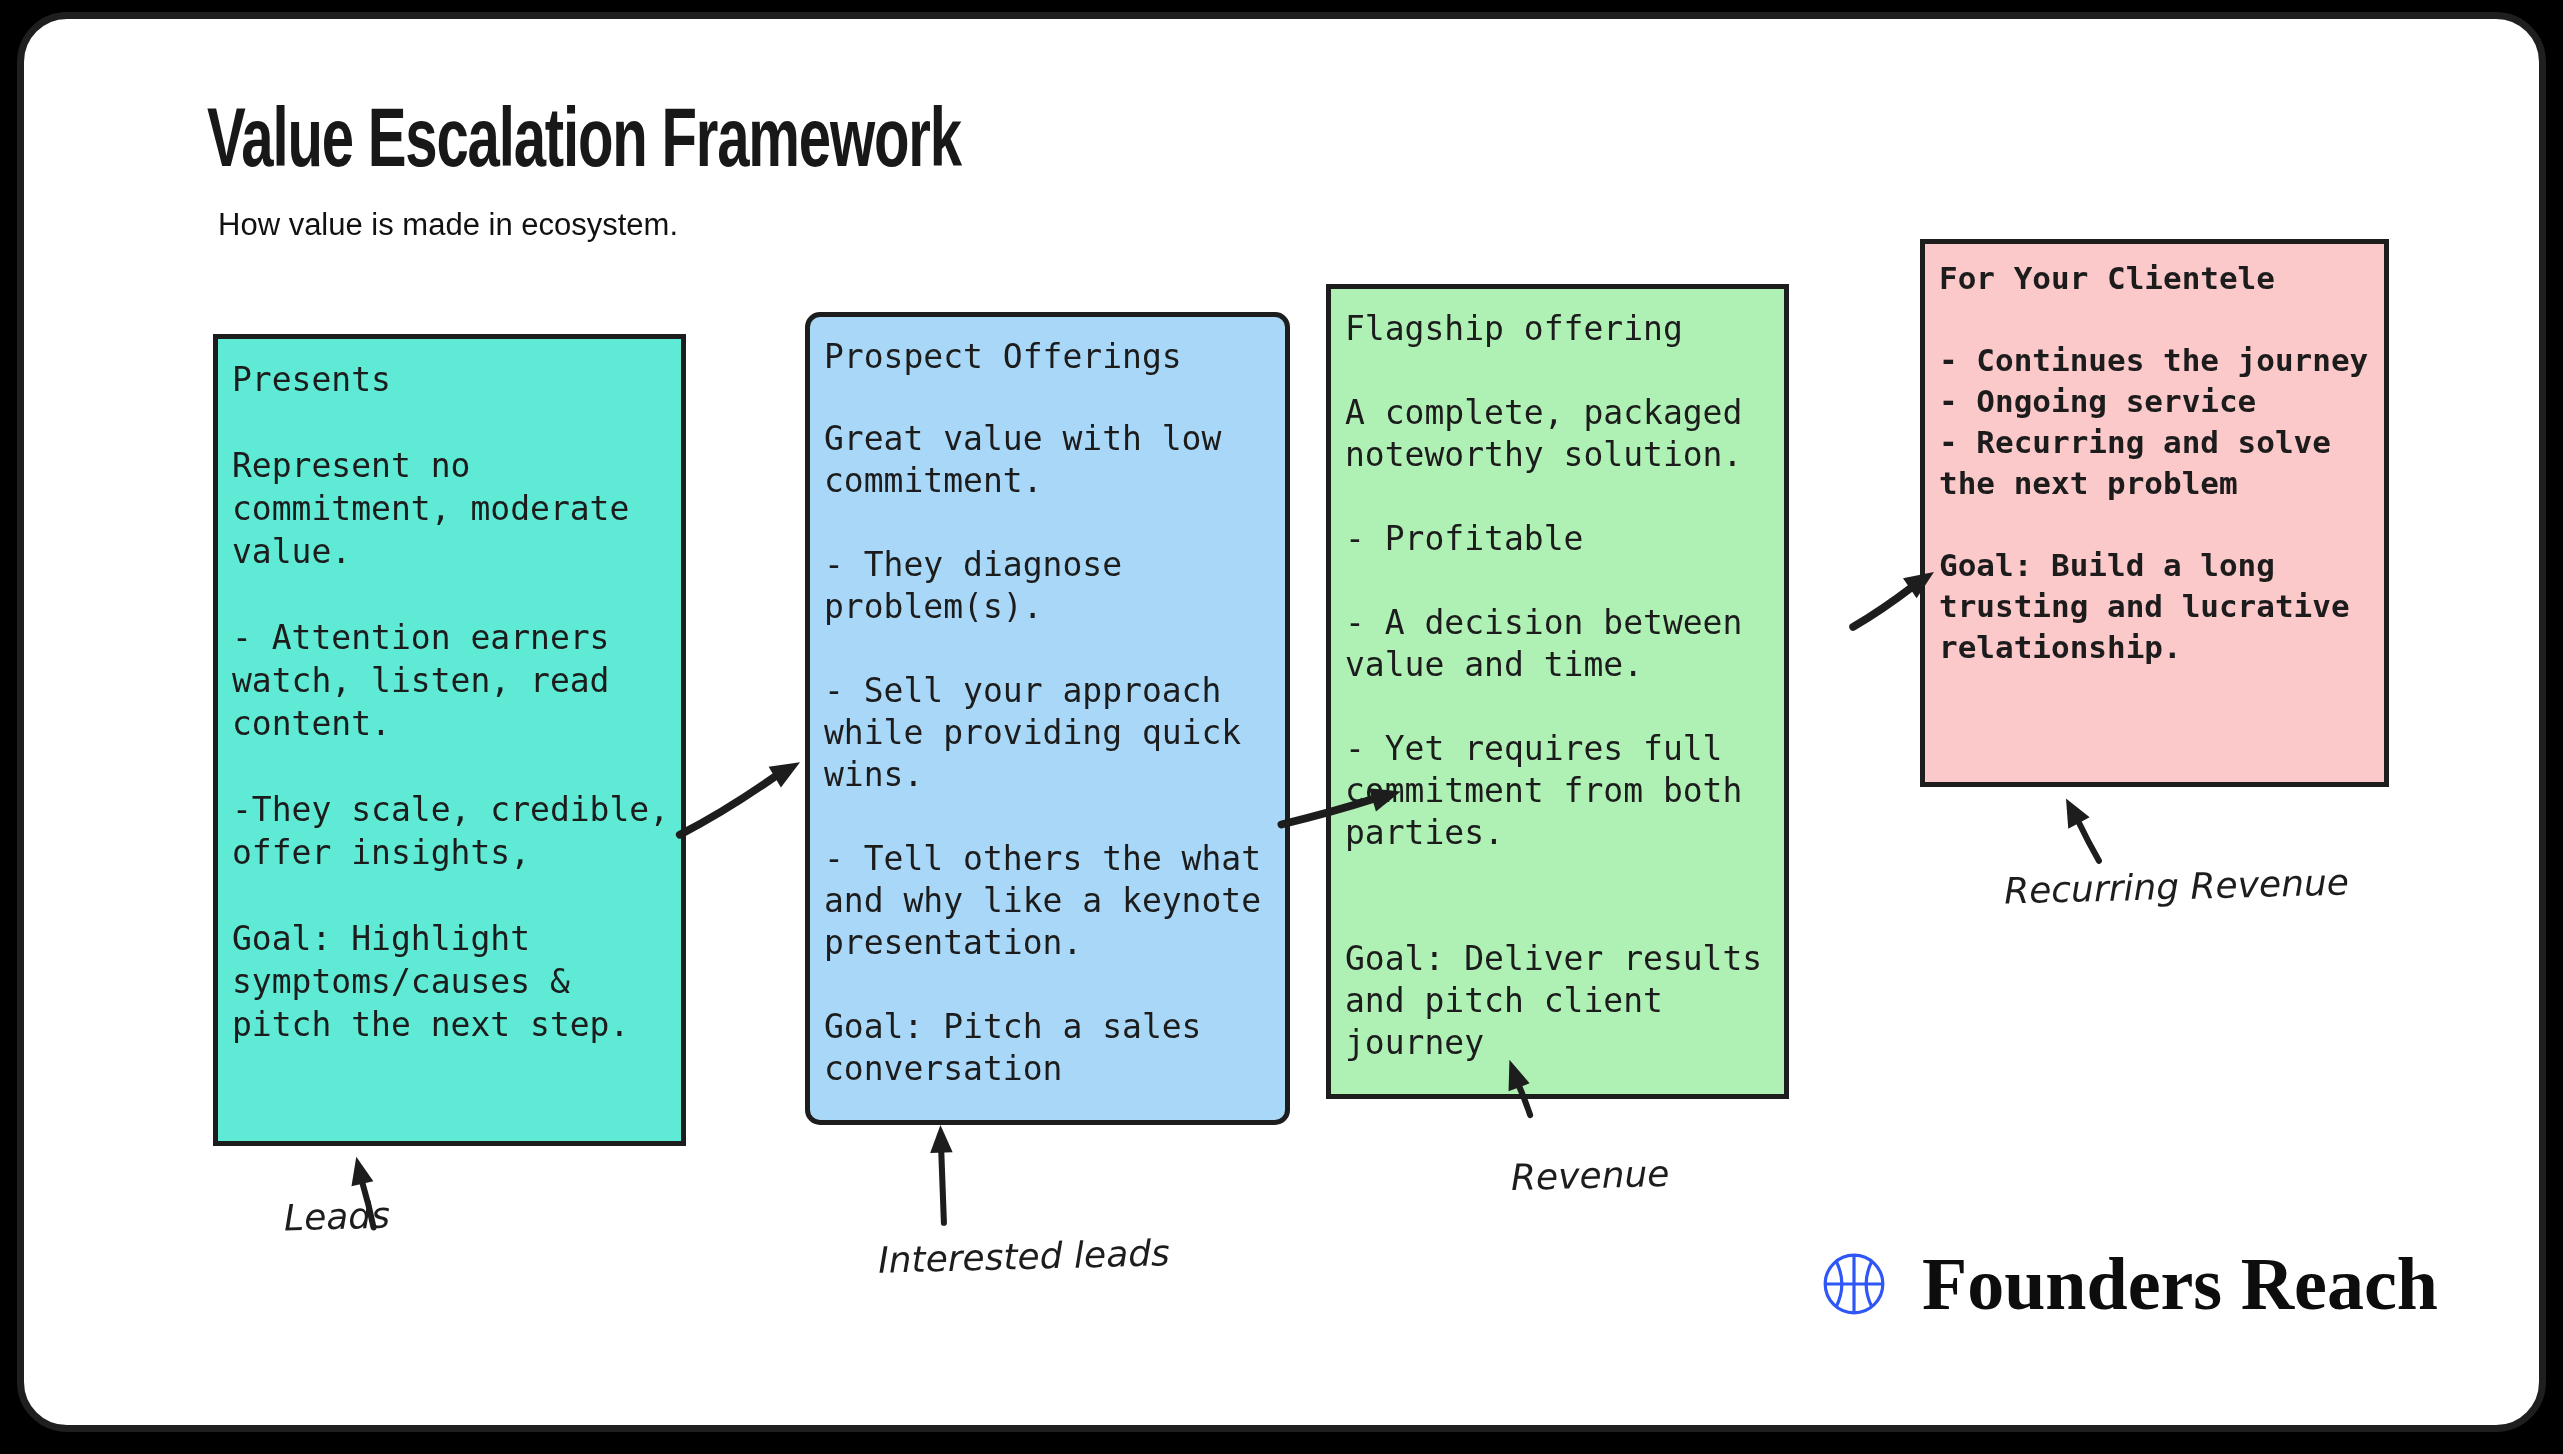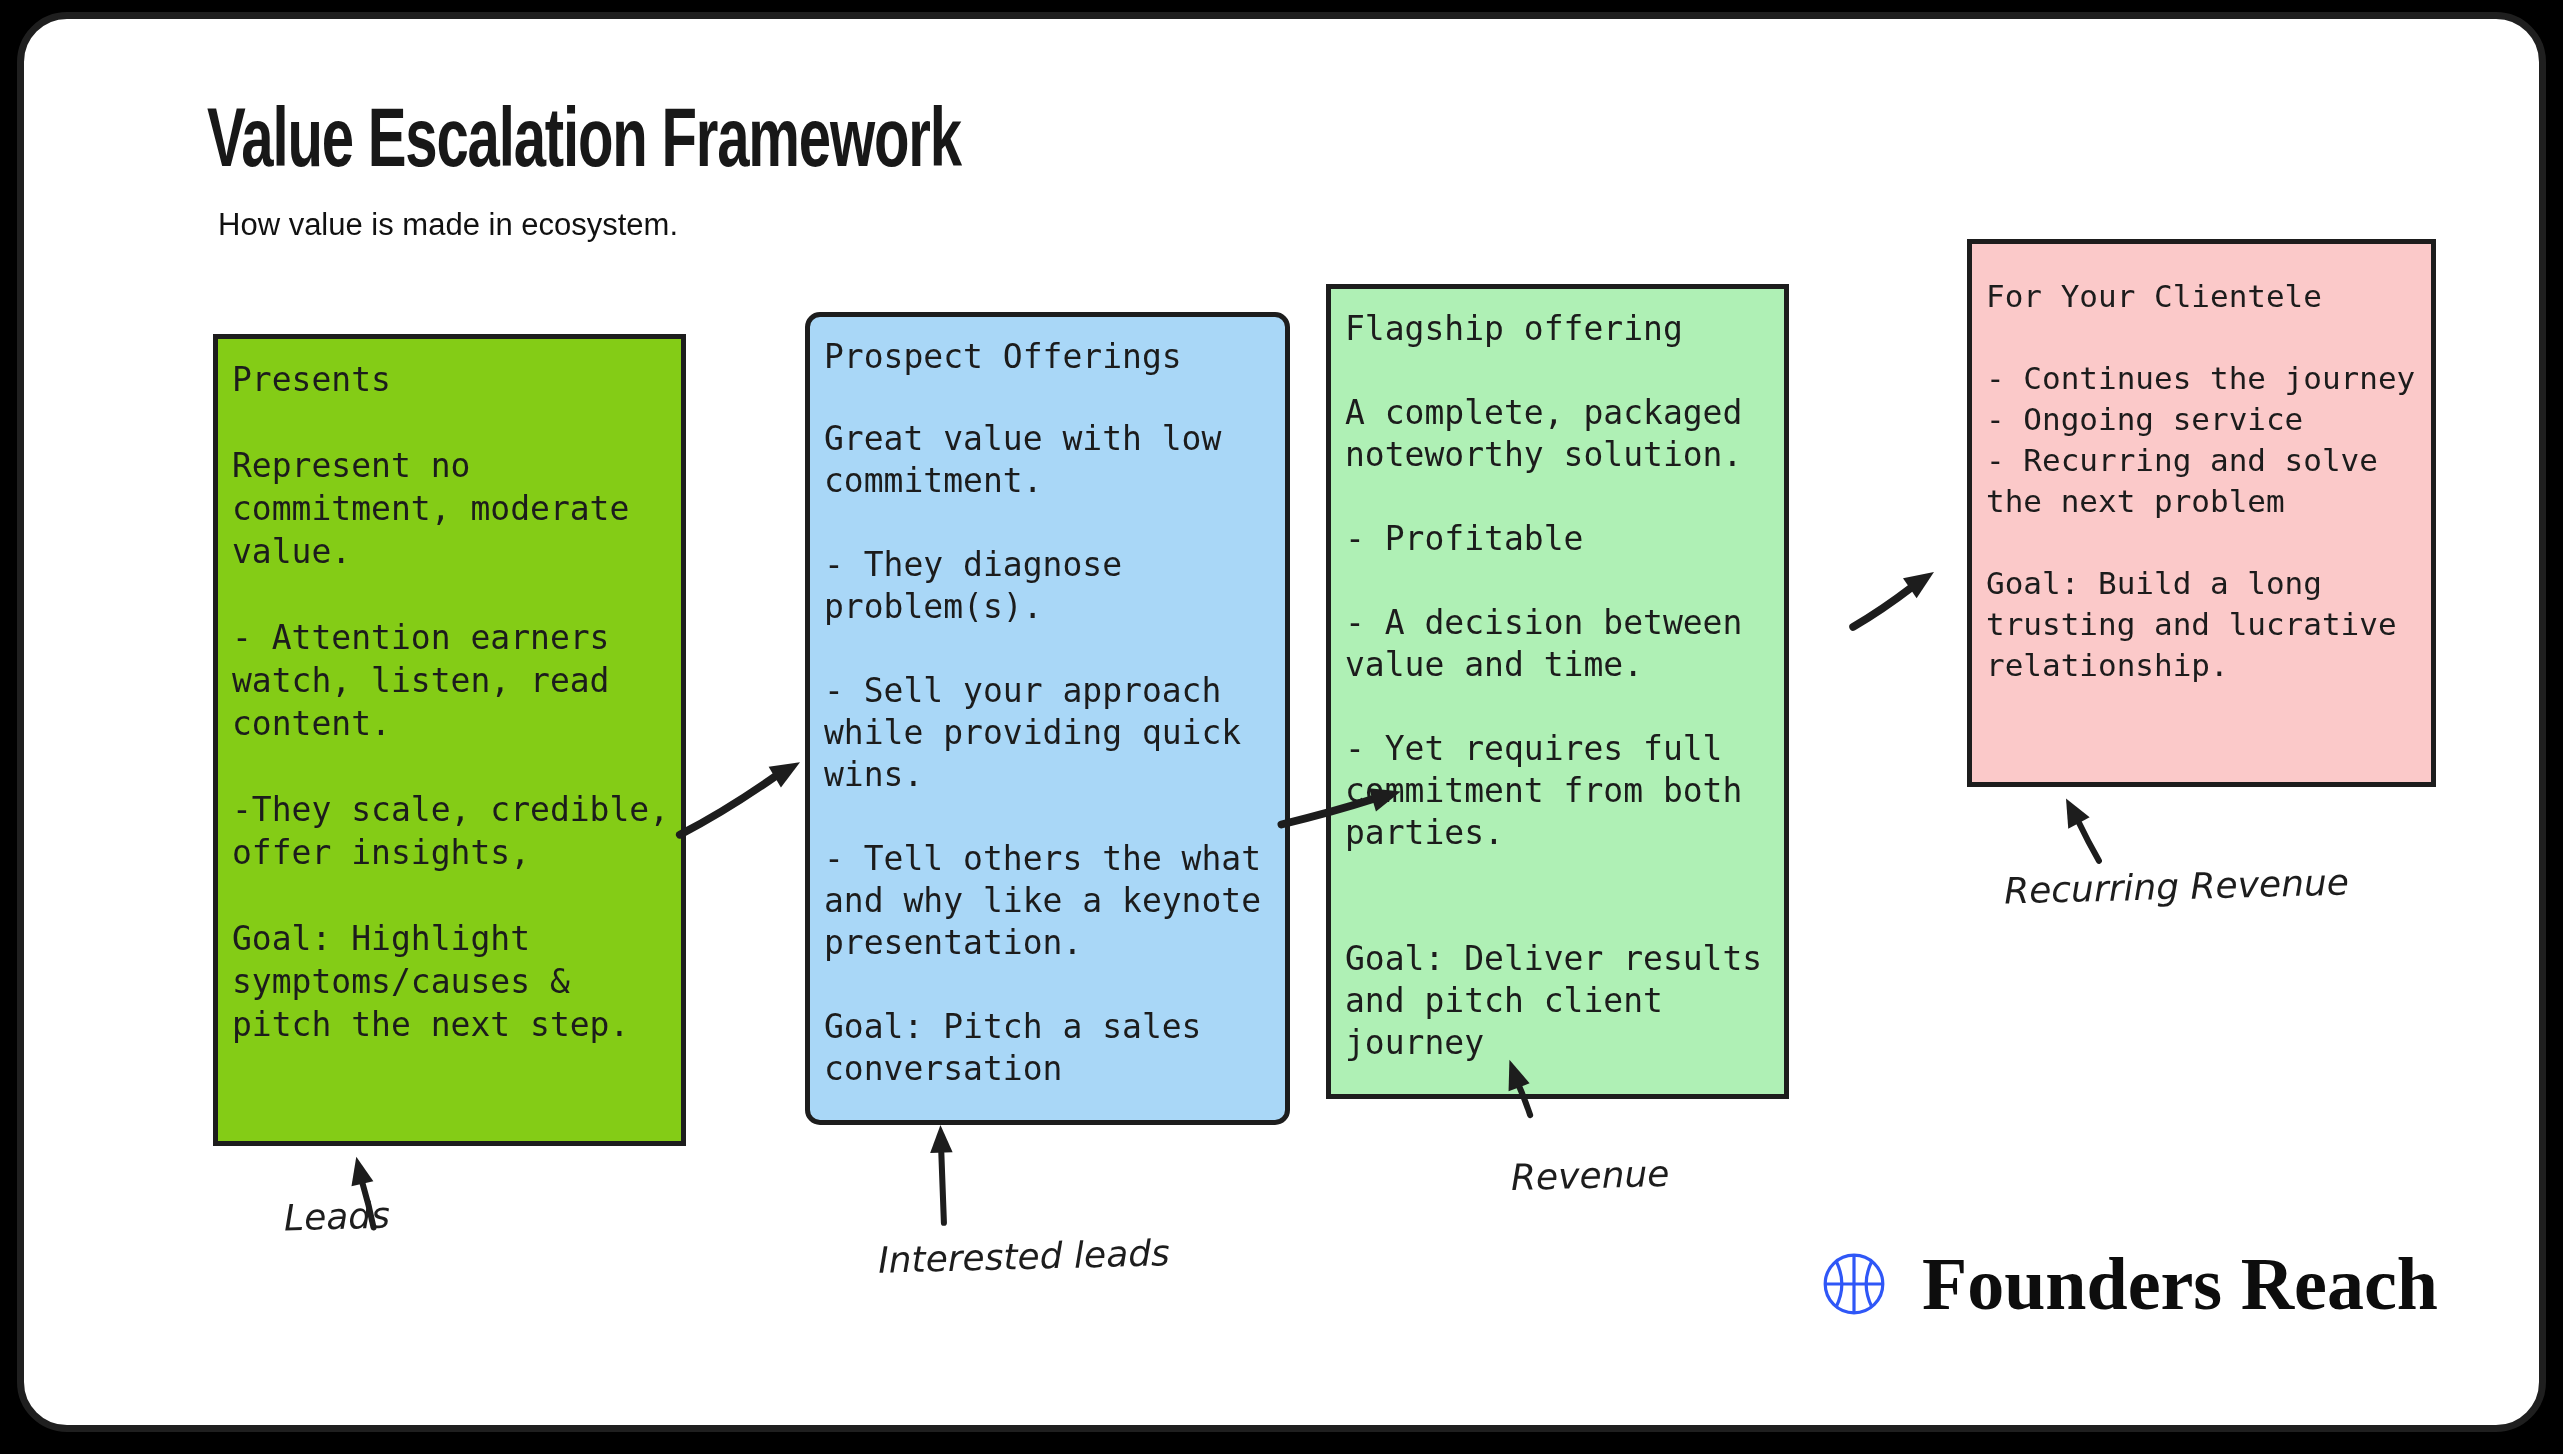--- a/index.html
+++ b/index.html
@@ -41,21 +41,21 @@
   }
   .box .box-heading{white-space:pre;}
   .box .box-body{white-space:pre;}
 
   .box-1{left:213px;top:334px;width:473px;height:812px;font-size:33px;line-height:43px;}
   .box-1 .box-body{margin-top:43px;}
   .box-2{left:805px;top:312px;width:485px;height:813px;font-size:33px;line-height:42px;}
   .box-2 .box-body{margin-top:40px;}
   .box-3{left:1326px;top:284px;width:463px;height:815px;font-size:33px;line-height:42px;}
   .box-3 .box-body{margin-top:42px;}
-  .box-4{left:1967px;top:239px;width:469px;height:548px;font-size:31px;line-height:41px;padding-top:32px;}
+  .box-4{left:1920px;top:239px;width:469px;height:548px;font-size:31px;line-height:41px;padding-top:14px;font-weight:bold;}
   .box-4 .box-body{margin-top:41px;}
 
   .hand-label{
     position:absolute;
     font-family:"DejaVu Sans", sans-serif;
     font-size:36px;color:#1d1d1d;
     font-style:italic;
     white-space:nowrap;
     transform:rotate(-1.5deg);
   }
@@ -84,21 +84,21 @@
 </head>
 <body>
 
 <div class="sheet"></div>
 
 <div class="stage">
 
   <div class="title">Value Escalation Framework</div>
   <div class="subtitle">How value is made in ecosystem.</div>
 
-  <div class="box box-1" style="background: #84cc16;">
+  <div class="box box-1" style="background: #5eead4;">
     <div class="box-heading">Presents</div>
     <div class="box-body">Represent no
 commitment, moderate
 value.
 
 - Attention earners
 watch, listen, read
 content.
 
 -They scale, credible,

